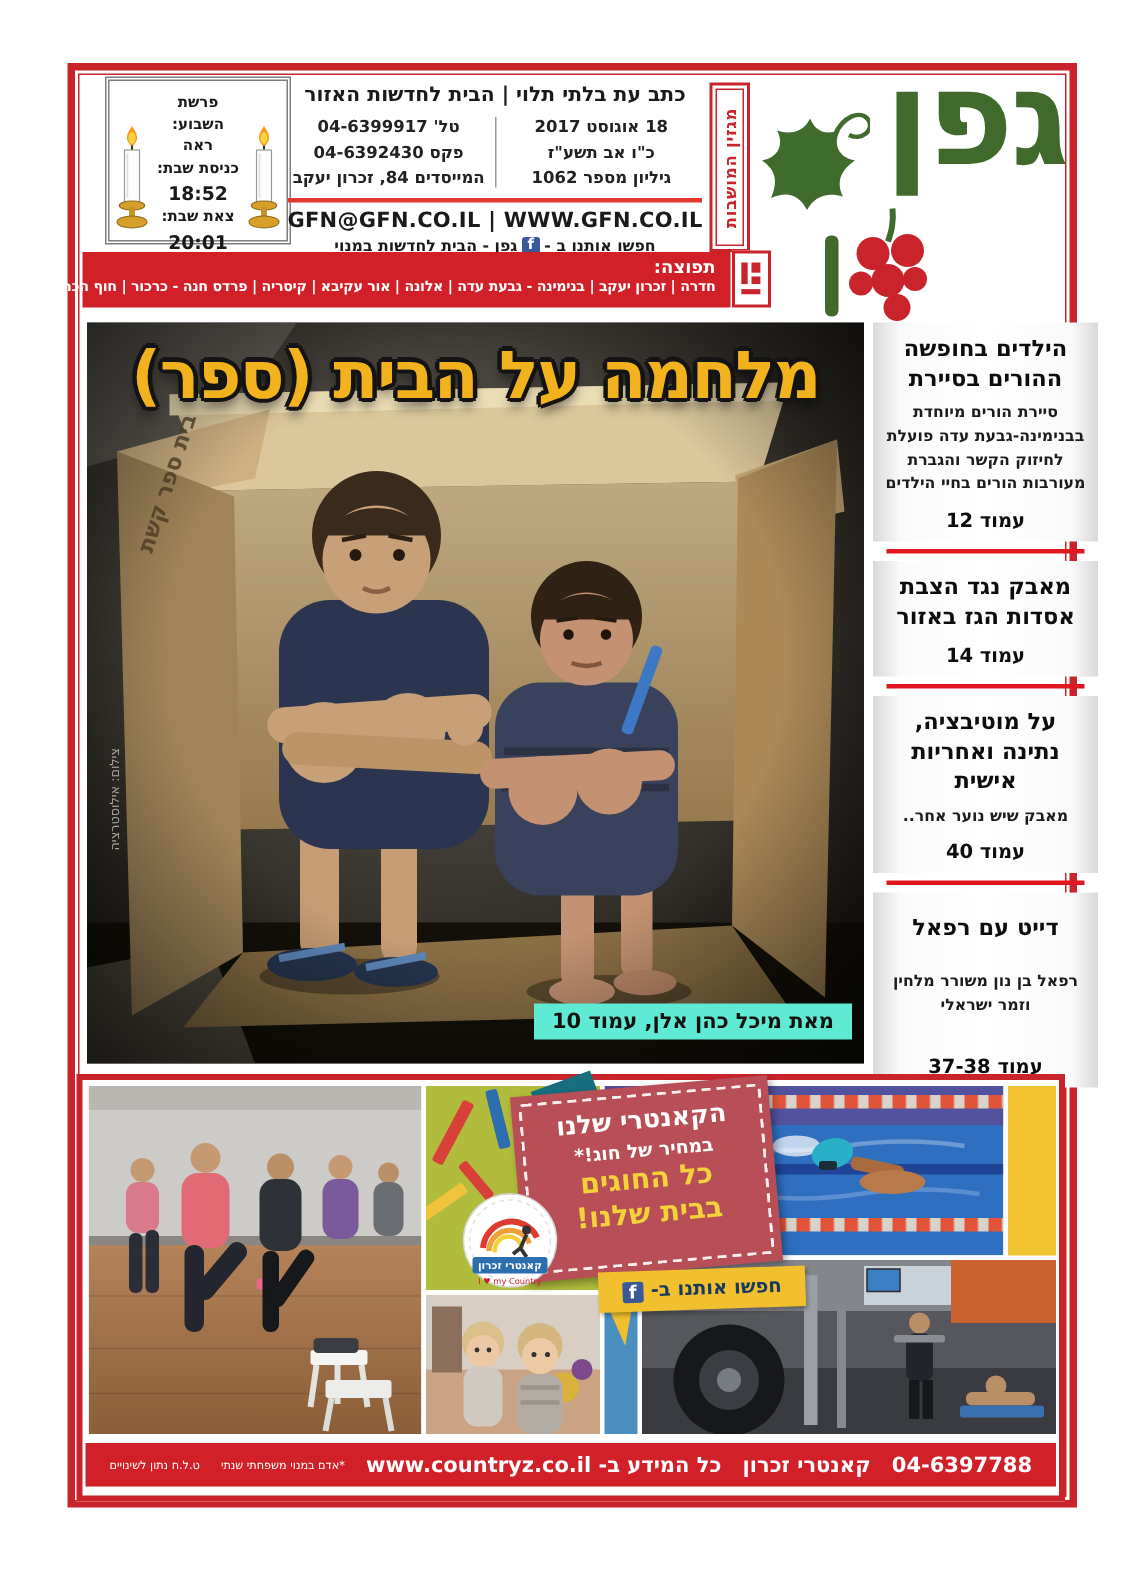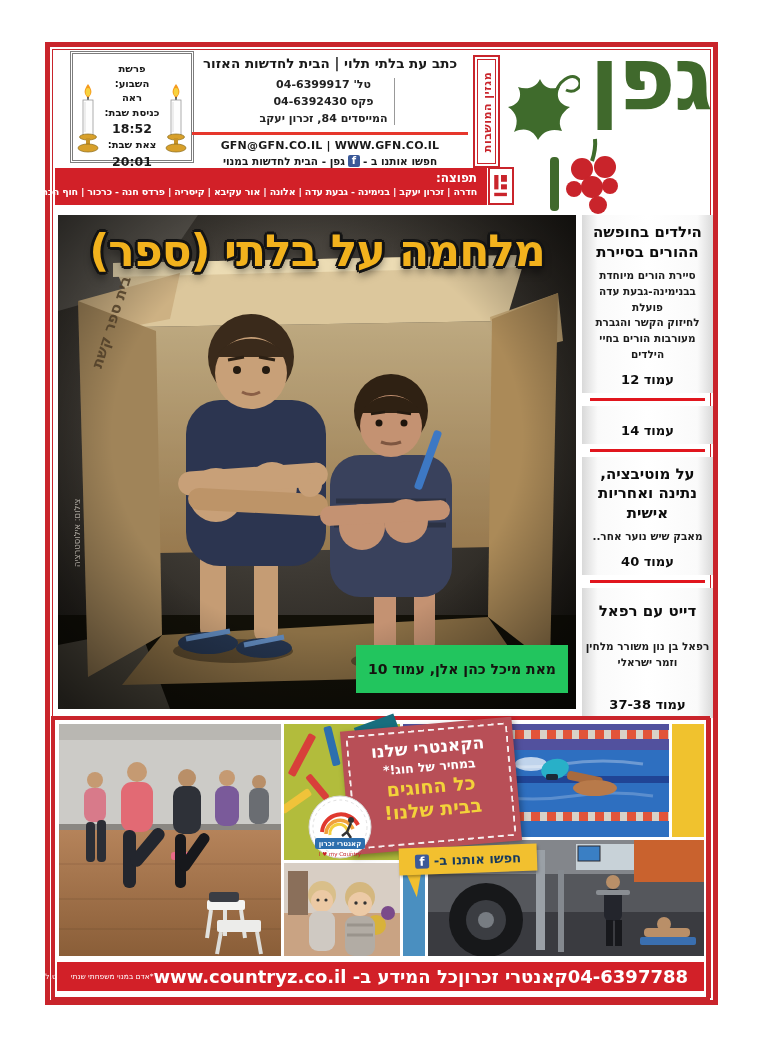--- a/index.html
+++ b/index.html
@@ -16,21 +16,21 @@
   .shabbat .txt{margin:8px 28px 0;font-size:10px;font-weight:bold;line-height:1.45;color:#1a1a1a;}
   .shabbat .val{font-size:12.5px;}
   .candle{position:absolute;bottom:6px;width:22px;height:72px;}
   
   .masthead{left:140px;top:8px;width:280px;direction:rtl;text-align:center;color:#1a1a1a;}
   .tagline{font-size:13.5px;font-weight:bold;}
   .mh-cols{display:flex;justify-content:center;margin-top:5px;font-size:11px;font-weight:bold;color:#222;}
   .mh-col{width:46%;line-height:1.55;text-align:center;}
   .mh-div{width:1px;background:#999;margin:2px 6px;}
   .mh-rule{height:3px;background:#e6372c;margin:5px 2px 4px;}
-  .mh-web{font-size:11px;font-weight:bold;letter-spacing:.2px;}
+  .mh-web{font-size:14px;font-weight:bold;letter-spacing:.2px;}
   .mh-fb{font-size:10.5px;font-weight:bold;margin-top:3px;display:flex;justify-content:center;align-items:center;gap:3px;}
   .fbic{display:inline-block;width:12px;height:12px;background:#3b5998;color:#fff;font-weight:bold;
         font-size:10px;line-height:12px;text-align:center;border-radius:2px;}
   
   .logoblock{left:420px;top:2px;width:243px;height:165px;}
   .vertbox{position:absolute;left:3px;top:6px;width:27px;height:113px;border:2px solid #c9242b;box-sizing:border-box;}
   .vertbox .inner{position:absolute;inset:2px;border:1px solid #c9242b;}
   .vertbox .vt{position:absolute;left:50%;top:50%;transform:translate(-50%,-50%) rotate(-90deg);
                white-space:nowrap;direction:rtl;font-size:11px;font-weight:bold;color:#c9242b;letter-spacing:.5px;}
   .logoword{position:absolute;right:2px;top:-14px;font-size:88px;font-weight:bold;color:#40692c;
@@ -41,28 +41,28 @@
          padding:3px 10px 0 4px;box-sizing:border-box;}
   .strip .l1{font-size:12px;font-weight:bold;}
   .strip .l2{font-size:9.5px;font-weight:bold;white-space:nowrap;letter-spacing:-.2px;margin-top:1px;}
   .emblem{left:438px;top:120px;width:26px;height:38px;background:#fff;border:2px solid #c9242b;box-sizing:border-box;}
   
   .photo{left:8px;top:168px;width:518px;height:494px;background:#1c1916;overflow:hidden;}
   .headline{position:absolute;top:10px;left:0;width:100%;text-align:center;font-size:44px;font-weight:bold;
             color:#f2b21d;direction:rtl;letter-spacing:-1px;
             text-shadow:-2px -2px 0 #141414,2px -2px 0 #141414,-2px 2px 0 #141414,2px 2px 0 #141414,
                         0 -3px 0 #141414,0 3px 0 #141414,-3px 0 0 #141414,3px 0 0 #141414,0 6px 8px rgba(0,0,0,.55);}
-  .byline{position:absolute;right:8px;bottom:16px;background:#22c55e;color:#15130f;font-size:14px;
-          font-weight:bold;padding:16px 12px;direction:rtl;}
+  .byline{position:absolute;right:8px;bottom:16px;background:#5eead4;color:#15130f;font-size:14px;
+          font-weight:bold;padding:4px 12px;direction:rtl;}
   .boxtext{position:absolute;left:30px;top:150px;transform:rotate(-72deg);transform-origin:left top;
            font-size:15px;font-weight:bold;color:#4e3d27;opacity:.85;direction:rtl;white-space:nowrap;}
   .credit{position:absolute;left:14px;top:352px;transform:rotate(-90deg);transform-origin:left top;
           font-size:8.5px;color:#a9a49c;direction:rtl;white-space:nowrap;}
   
-  .sidebar{left:532px;top:168px;width:131px;height:494px;direction:rtl;text-align:center;}
+  .sidebar{left:532px;top:168px;width:150px;height:494px;direction:rtl;text-align:center;}
   .tease{background:linear-gradient(90deg,#d9d9d9 0,#fafafa 12%,#fff 50%,#fafafa 88%,#d9d9d9 100%);
          padding:8px 3px 6px;}
   .tease .t{font-size:15px;font-weight:bold;color:#0d0d0d;line-height:1.3;}
   .tease .b{font-size:10.5px;font-weight:bold;color:#1c1c1c;line-height:1.5;margin-top:6px;}
   .tease .p{font-size:13px;font-weight:bold;color:#0d0d0d;margin-top:9px;}
   .sep{height:3px;background:#e1161e;width:88%;margin:5px auto;}
   
   .adbox{left:1px;top:669px;width:659px;height:285px;border:4px solid #c9242b;background:#fff;box-sizing:border-box;}
   .collage{position:absolute;left:2px;top:2px;width:647px;height:236px;background:#fff;}
   .ph{position:absolute;overflow:hidden;}
@@ -82,21 +82,21 @@
             z-index:6;display:flex;align-items:center;justify-content:center;gap:5px;direction:rtl;
             font-size:13px;font-weight:bold;color:#173a5e;box-shadow:1px 2px 3px rgba(0,0,0,.3);}
   .fbbanner .fbic{width:14px;height:14px;font-size:12px;line-height:14px;}
   .pointer{position:absolute;left:346px;top:150px;width:0;height:0;border-left:16px solid transparent;
            border-top:24px solid #f2c02f;transform:rotate(10deg);z-index:5;}
   .badge{position:absolute;left:250px;top:72px;width:66px;height:66px;z-index:6;}
   
   .adstrip{position:absolute;left:2px;top:242px;width:647px;height:29px;background:#d22028;color:#fff;
            display:flex;direction:rtl;align-items:center;justify-content:space-between;
            padding:0 16px;box-sizing:border-box;}
-  .adstrip .big{font-size:18px;font-weight:bold;white-space:nowrap;}
+  .adstrip .big{font-size:14px;font-weight:bold;white-space:nowrap;}
   .adstrip .url{direction:ltr;unicode-bidi:embed;}
   .adstrip .small{font-size:7.5px;font-weight:normal;white-space:nowrap;}
   .notes{display:flex;gap:14px;align-items:center;}
 </style>
 </head>
 <body>
 
 <div class="page">
   <div class="frame">
     <div class="frame-inner"></div>
@@ -128,20 +128,25 @@
         <div>כניסת שבת:</div>
         <div class="val">18:52</div>
         <div>צאת שבת:</div>
         <div class="val">20:01</div>
       </div>
     </div>
 
     <div class="abs masthead">
       <div class="tagline">כתב עת בלתי תלוי | הבית לחדשות האזור</div>
       <div class="mh-cols">
+        <div class="mh-col">
+          <div>18 אוגוסט 2017</div>
+          <div>כ"ו אב תשע"ז</div>
+          <div>גיליון מספר 1062</div>
+        </div>
         <div class="mh-div"></div>
         <div class="mh-col">
           <div>טל' 04-6399917</div>
           <div>פקס 04-6392430</div>
           <div>המייסדים 84, זכרון יעקב</div>
         </div>
       </div>
       <div class="mh-rule"></div>
       <div class="mh-web">GFN@GFN.CO.IL | WWW.GFN.CO.IL</div>
       <div class="mh-fb">
@@ -253,38 +258,40 @@
         <circle cx="333" cy="211" r="31" fill="#c49272"></circle>
         <path d="M303,198 a32,26 0 0 1 60,0" fill="#2f2113"></path>
         <circle cx="321" cy="208" r="3.5" fill="#1d140c"></circle>
           <circle cx="346" cy="208" r="3.5" fill="#1d140c"></circle>
         <path d="M313,199 L327,197 M339,197 L353,199" stroke="#241a10" stroke-width="2.5" fill="none"></path>
         <path d="M323,227 q10,4 20,0" stroke="#7e5640" stroke-width="3" fill="none"></path>
         <ellipse cx="330" cy="446" rx="22" ry="9" fill="#c49272"></ellipse>
         <ellipse cx="372" cy="440" rx="21" ry="8.5" fill="#bd8a6a"></ellipse>
         <rect width="518" height="494" fill="url(#vig)"></rect>
       </svg>
-      <div class="headline">מלחמה על בלתי (ספר)</div>
+      <div class="headline">מלחמה על הבית (ספר)</div>
       <div class="boxtext">בית ספר קשת</div>
       <div class="credit">צילום: אילוסטרציה</div>
       <div class="byline">מאת מיכל כהן אלן, עמוד 10</div>
     </div>
 
     <div class="abs sidebar">
       <div class="tease">
         <div class="t ml">הילדים בחופשה
 ההורים בסיירת</div>
         <div class="b ml">סיירת הורים מיוחדת
 בבנימינה-גבעת עדה פועלת
 לחיזוק הקשר והגברת
 מעורבות הורים בחיי הילדים</div>
         <div class="p">עמוד 12</div>
       </div>
       <div class="sep"></div>
       <div class="tease">
+        <div class="t ml">מאבק נגד הצבת
+אסדות הגז באזור</div>
         <div class="p">עמוד 14</div>
       </div>
       <div class="sep"></div>
       <div class="tease">
         <div class="t ml">על מוטיבציה,
 נתינה ואחריות אישית</div>
         <div class="b ml">מאבק שיש נוער אחר..</div>
         <div class="p">עמוד 40</div>
       </div>
       <div class="sep"></div>

